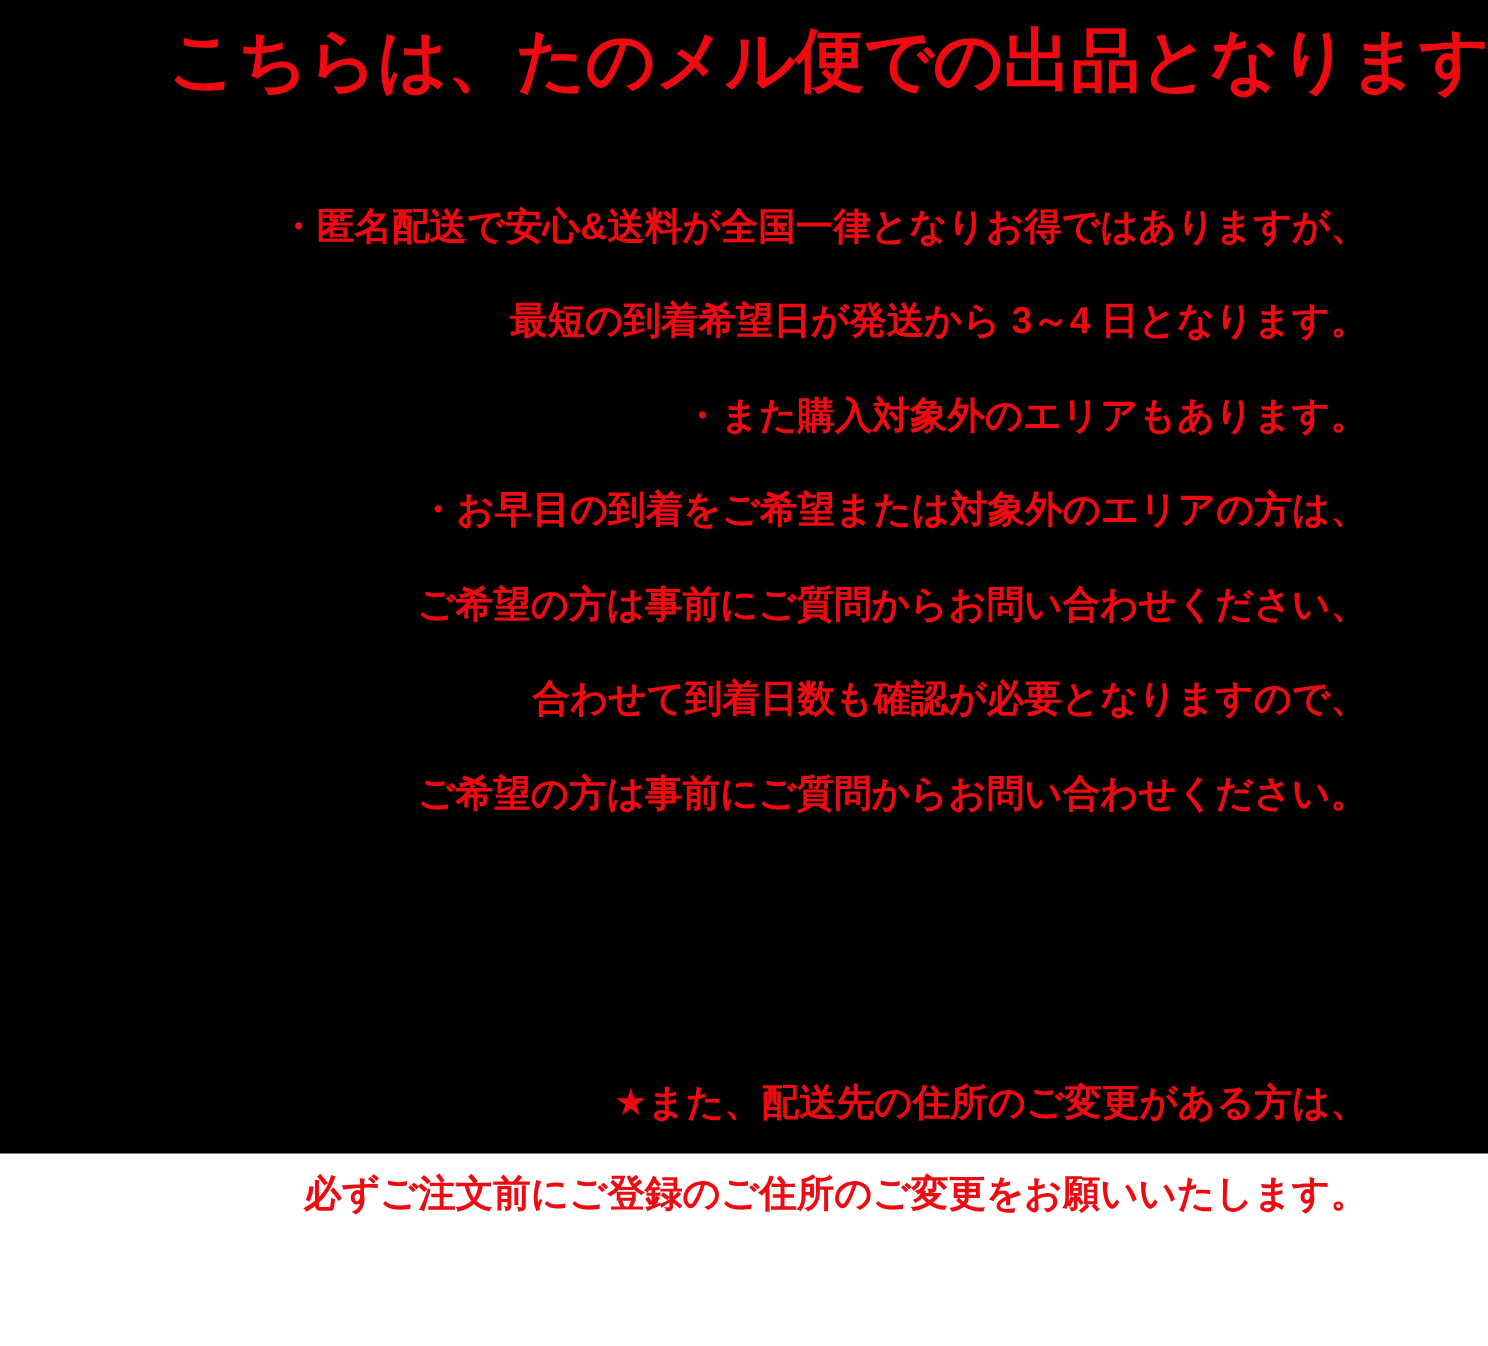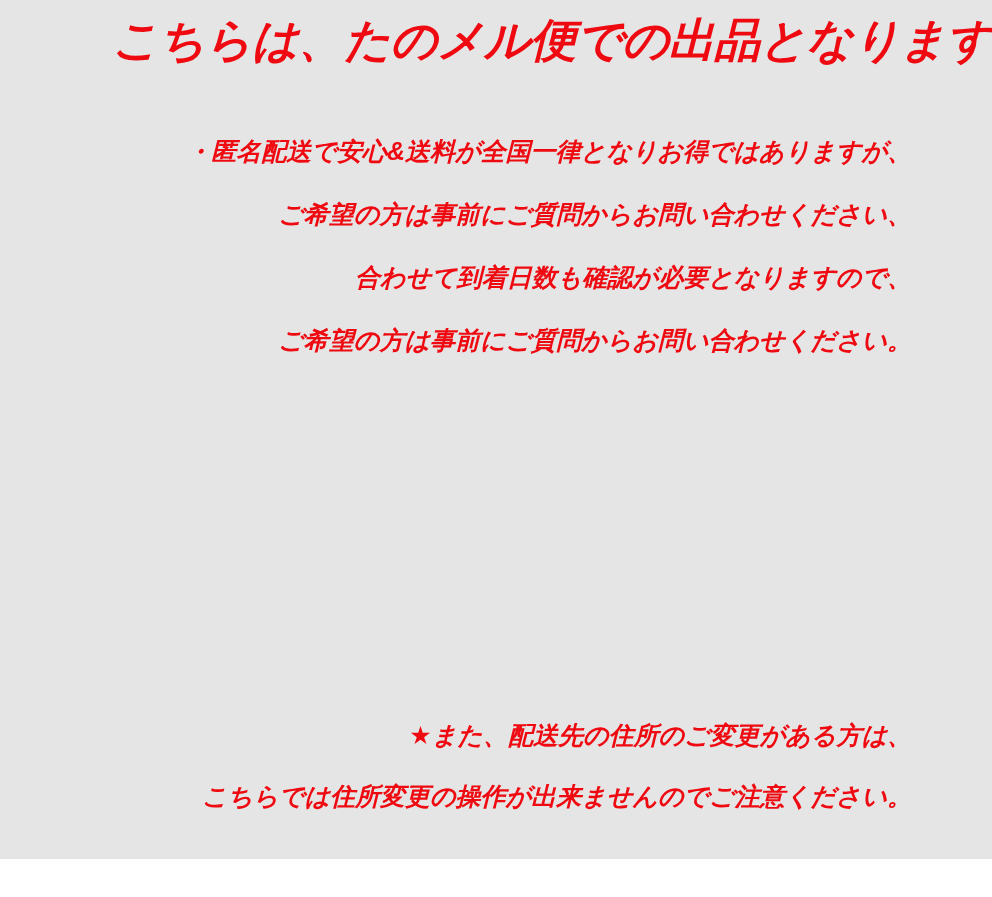--- a/index.html
+++ b/index.html
@@ -11,25 +11,24 @@
   body {
     width: 992px;
     height: 897px;
     overflow: hidden;
     font-family: "Liberation Sans", "DejaVu Sans", sans-serif;
     color: #ee0a10;
   }
   .page {
     position: relative;
     width: 992px;
-    height: 859px;
-    background: #e5e5e5;
+    height: 769px;
+    background: #000000;
     box-sizing: border-box;
     padding: 0;
-    font-style: italic;
   }
   .headline {
     position: absolute;
     left: 112px;
     top: 14px;
     font-size: 46px;
     font-weight: 700;
     letter-spacing: -0.5px;
     line-height: 1.15;
     white-space: nowrap;
@@ -66,23 +65,26 @@
 </style>
 </head>
 <body>
 
 <div class="page">
 
   <div class="headline">こちらは、たのメル便での出品となります</div>
 
   <div class="body-block">
     <div class="line">・匿名配送で安心&amp;送料が全国一律となりお得ではありますが、</div>
+    <div class="line">最短の到着希望日が発送から 3～4 日となります。</div>
+    <div class="line">・また購入対象外のエリアもあります。</div>
+    <div class="line">・お早目の到着をご希望または対象外のエリアの方は、</div>
     <div class="line">ご希望の方は事前にご質問からお問い合わせください、</div>
     <div class="line">合わせて到着日数も確認が必要となりますので、</div>
     <div class="line">ご希望の方は事前にご質問からお問い合わせください。</div>
   </div>
 
   <div class="second-block">
     <div class="line indent">★また、配送先の住所のご変更がある方は、</div>
-    <div class="line">こちらでは住所変更の操作が出来ませんのでご注意ください。</div>
+    <div class="line">必ずご注文前にご登録のご住所のご変更をお願いいたします。</div>
   </div>
 
 </div>
 
 </body></html>

